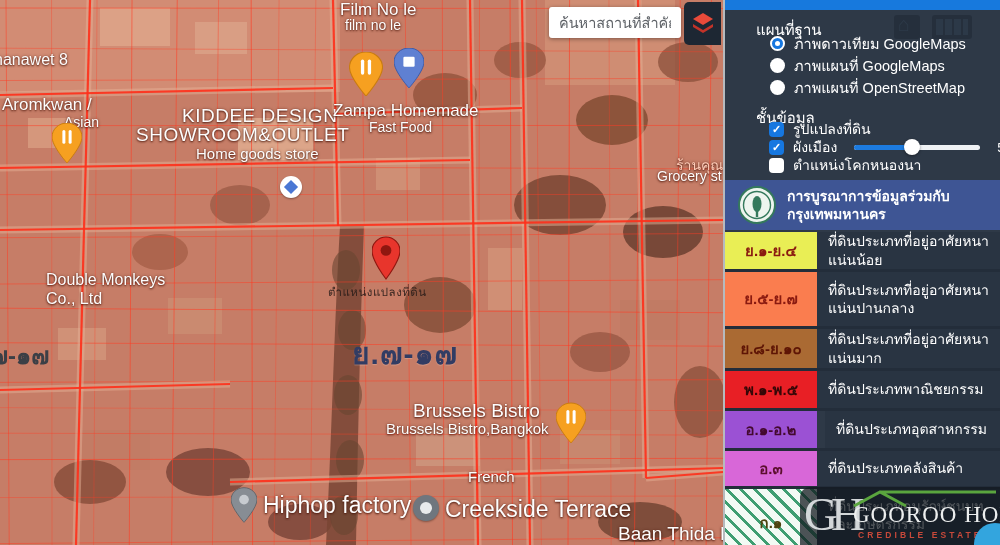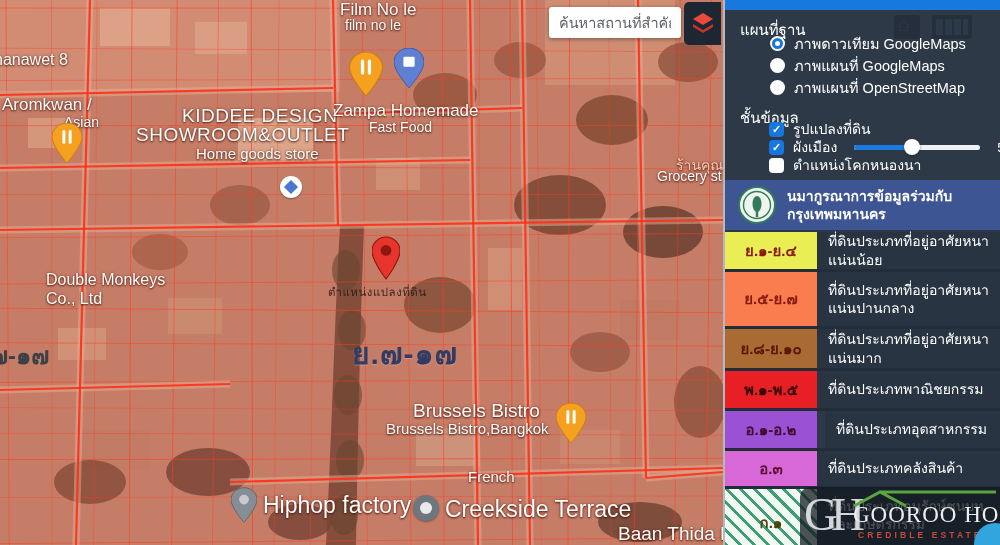--- a/index.html
+++ b/index.html
@@ -27,21 +27,21 @@
          border-left:2px solid rgba(255,255,255,.65);color:#fff;}
   .topbar{height:10px;background:#1779dd;}
   .panel-mini-icons{position:absolute;right:28px;top:15px;display:flex;gap:12px;opacity:.55;}
   .mini-ic{width:26px;height:24px;border-radius:3px;background:#1e2834;position:relative;}
   .mini-ic.home::after{content:"⌂";position:absolute;left:4px;top:-2px;font-size:20px;color:#2c3a4a;}
   .mini-ic.grid{width:40px;background:
       linear-gradient(#1e2834,#1e2834) , #1e2834;}
   .mini-ic.grid::after{content:"";position:absolute;inset:4px;
       background:repeating-linear-gradient(90deg,#2c3a4a 0 7px,#1e2834 7px 9px),
                  repeating-linear-gradient(0deg,#2c3a4a 0 6px,#1e2834 6px 8px);}
-  .sec-title{font-size:15px;padding:8px 0 2px 15px;height:22px;}
+  .sec-title{font-size:15px;padding:8px 0 2px 31px;height:22px;}
   .radio-row{display:flex;align-items:center;gap:9px;height:22px;padding-left:45px;font-size:14.5px;cursor:pointer;}
   .radio{width:15px;height:15px;border-radius:50%;background:#fff;flex:0 0 auto;position:relative;}
   .radio.sel{background:#1677e0;border:2px solid #fff;}
   .radio.sel::after{content:"";position:absolute;left:3px;top:3px;width:5px;height:5px;border-radius:50%;background:#fff;}
   .chk-row{display:flex;align-items:center;gap:9px;height:18px;padding-left:44px;font-size:14px;cursor:pointer;}
   .chk{width:15px;height:15px;border-radius:4px;background:#fff;flex:0 0 auto;
        display:flex;align-items:center;justify-content:center;}
   .chk.on{background:#1677e0;color:#fff;font-size:11px;font-weight:bold;}
   .slider{position:relative;width:126px;height:5px;background:#eef1f4;border-radius:3px;margin-left:8px;flex:0 0 auto;}
   .slider-fill{position:absolute;left:0;top:0;height:5px;width:46%;background:#1c7be0;border-radius:3px;}
@@ -298,21 +298,21 @@
     </div>
 
     <div class="banner">
       <svg width="40" height="40" viewBox="0 0 40 40">
         <circle cx="20" cy="20" r="18" fill="#eef5ef" stroke="#34795c" stroke-width="2"></circle>
         <circle cx="20" cy="20" r="13.5" fill="none" stroke="#34795c" stroke-width="1.4"></circle>
         <ellipse cx="20" cy="19" rx="4.5" ry="8" fill="#34795c"></ellipse>
         <rect x="18.8" y="26" width="2.4" height="6" fill="#34795c"></rect>
       </svg>
       <div class="banner-text">
-        <div>นมากูรณาการข้อมูลร่วมกับ</div>
+        <div>การบูรณาการข้อมูลร่วมกับ</div>
         <div>กรุงเทพมหานคร</div>
       </div>
     </div>
 
     <div class="legend">
       <div class="lg-row" style="height:40px;">
         <div class="lg-swatch" style="background-color: rgb(233, 238, 85); color: rgb(138, 26, 16);">ย.๑-ย.๔</div>
         <div class="lg-text">ที่ดินประเภทที่อยู่อาศัยหนาแน่นน้อย</div>
       </div>
       <div class="lg-row" style="height:57px;">

